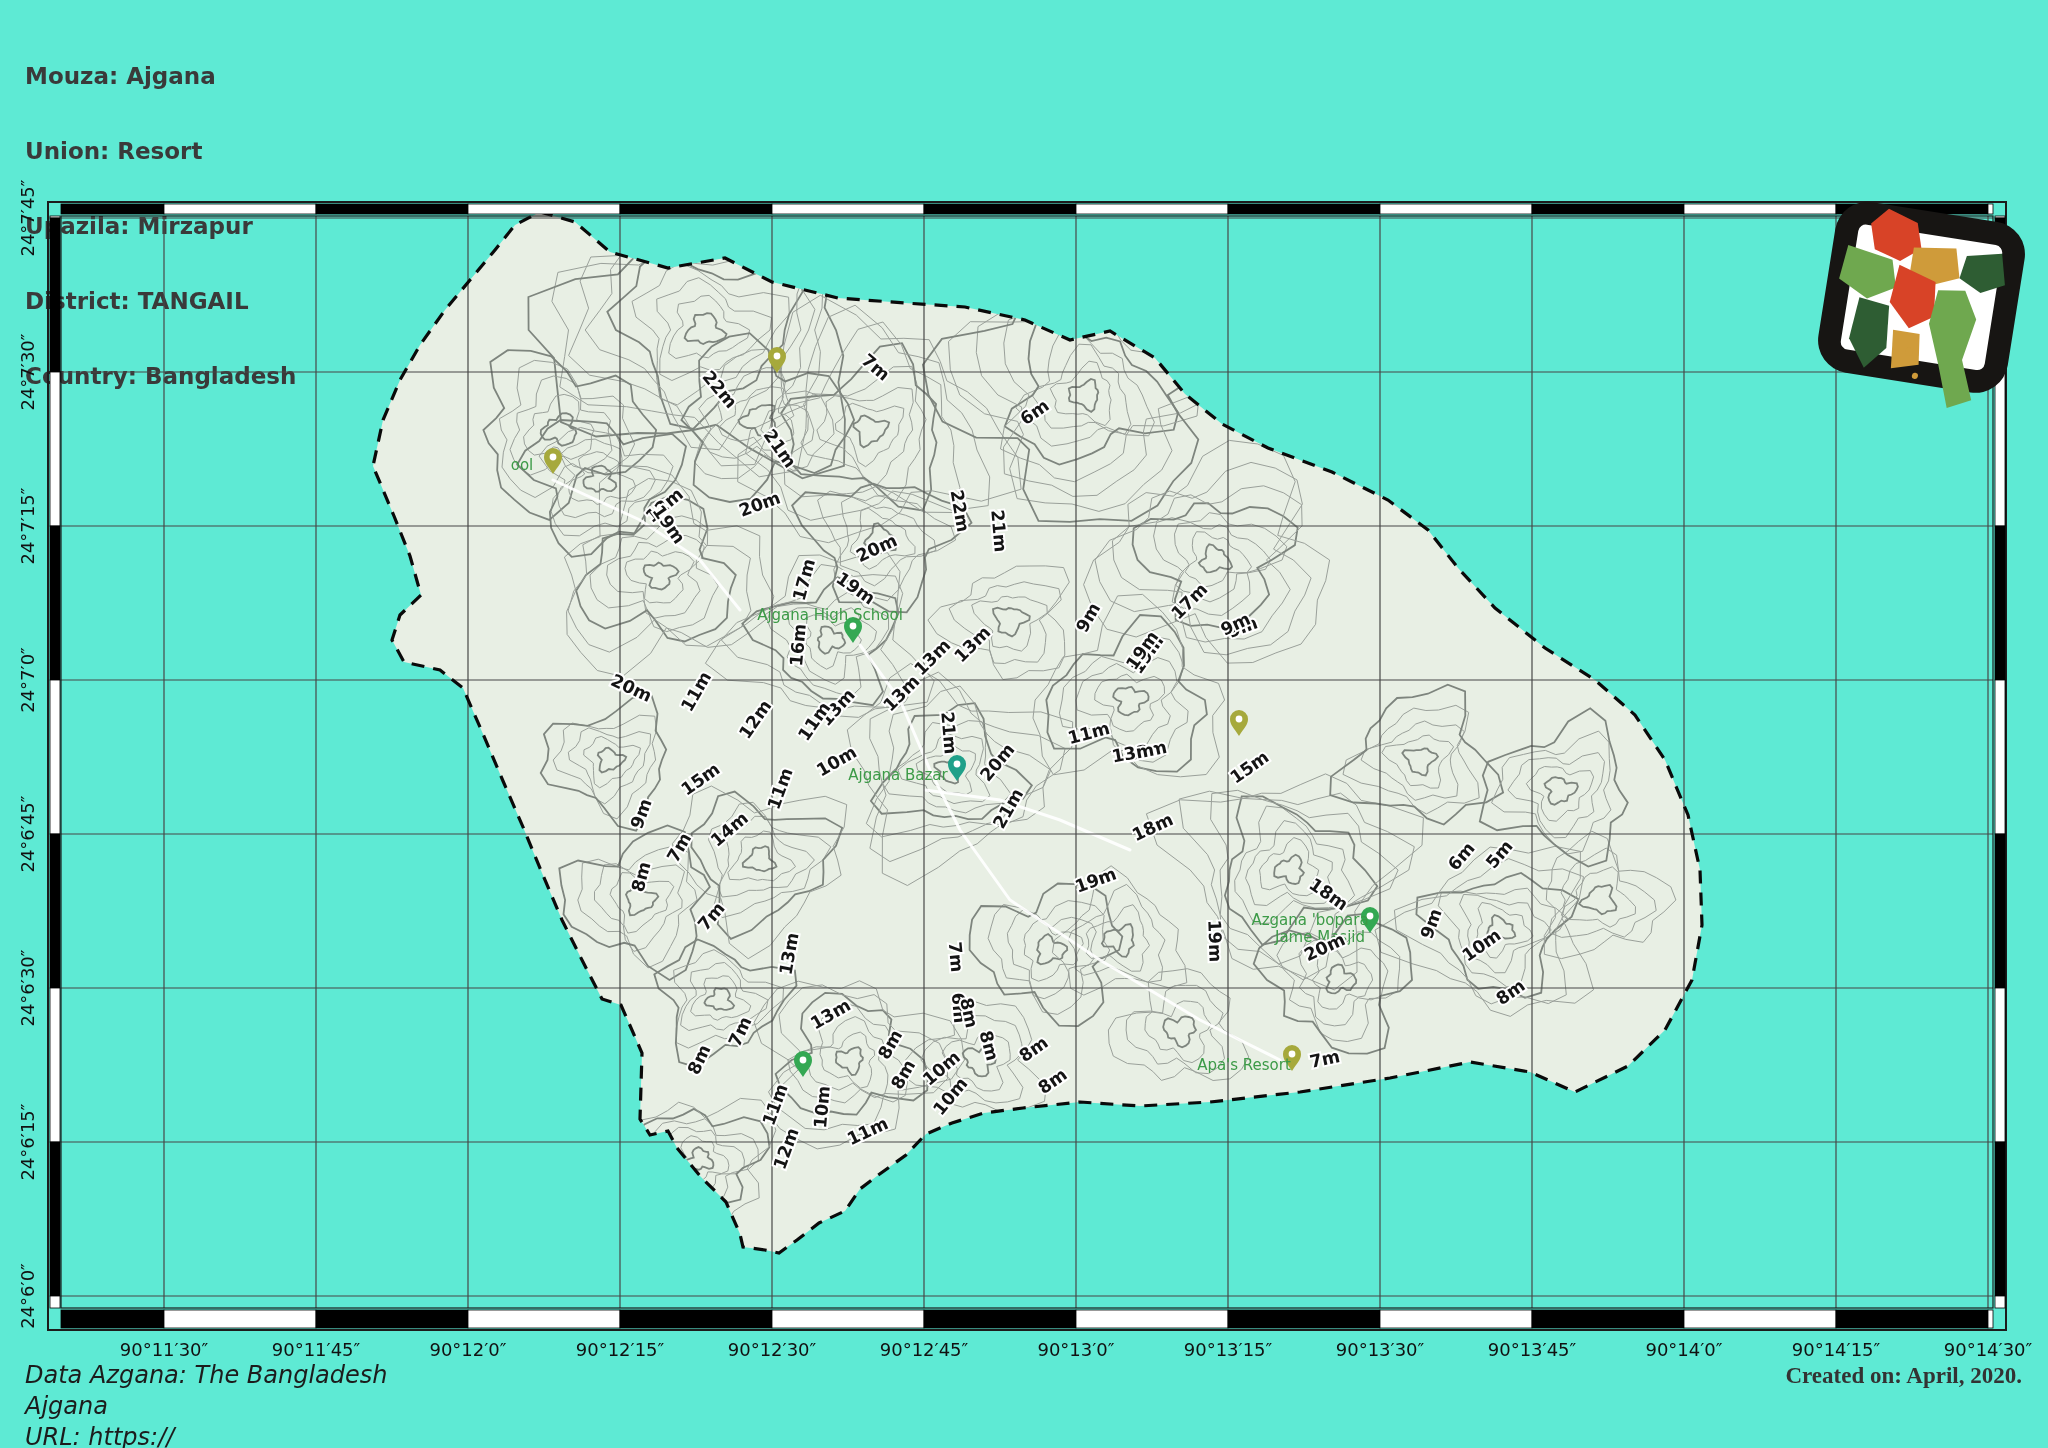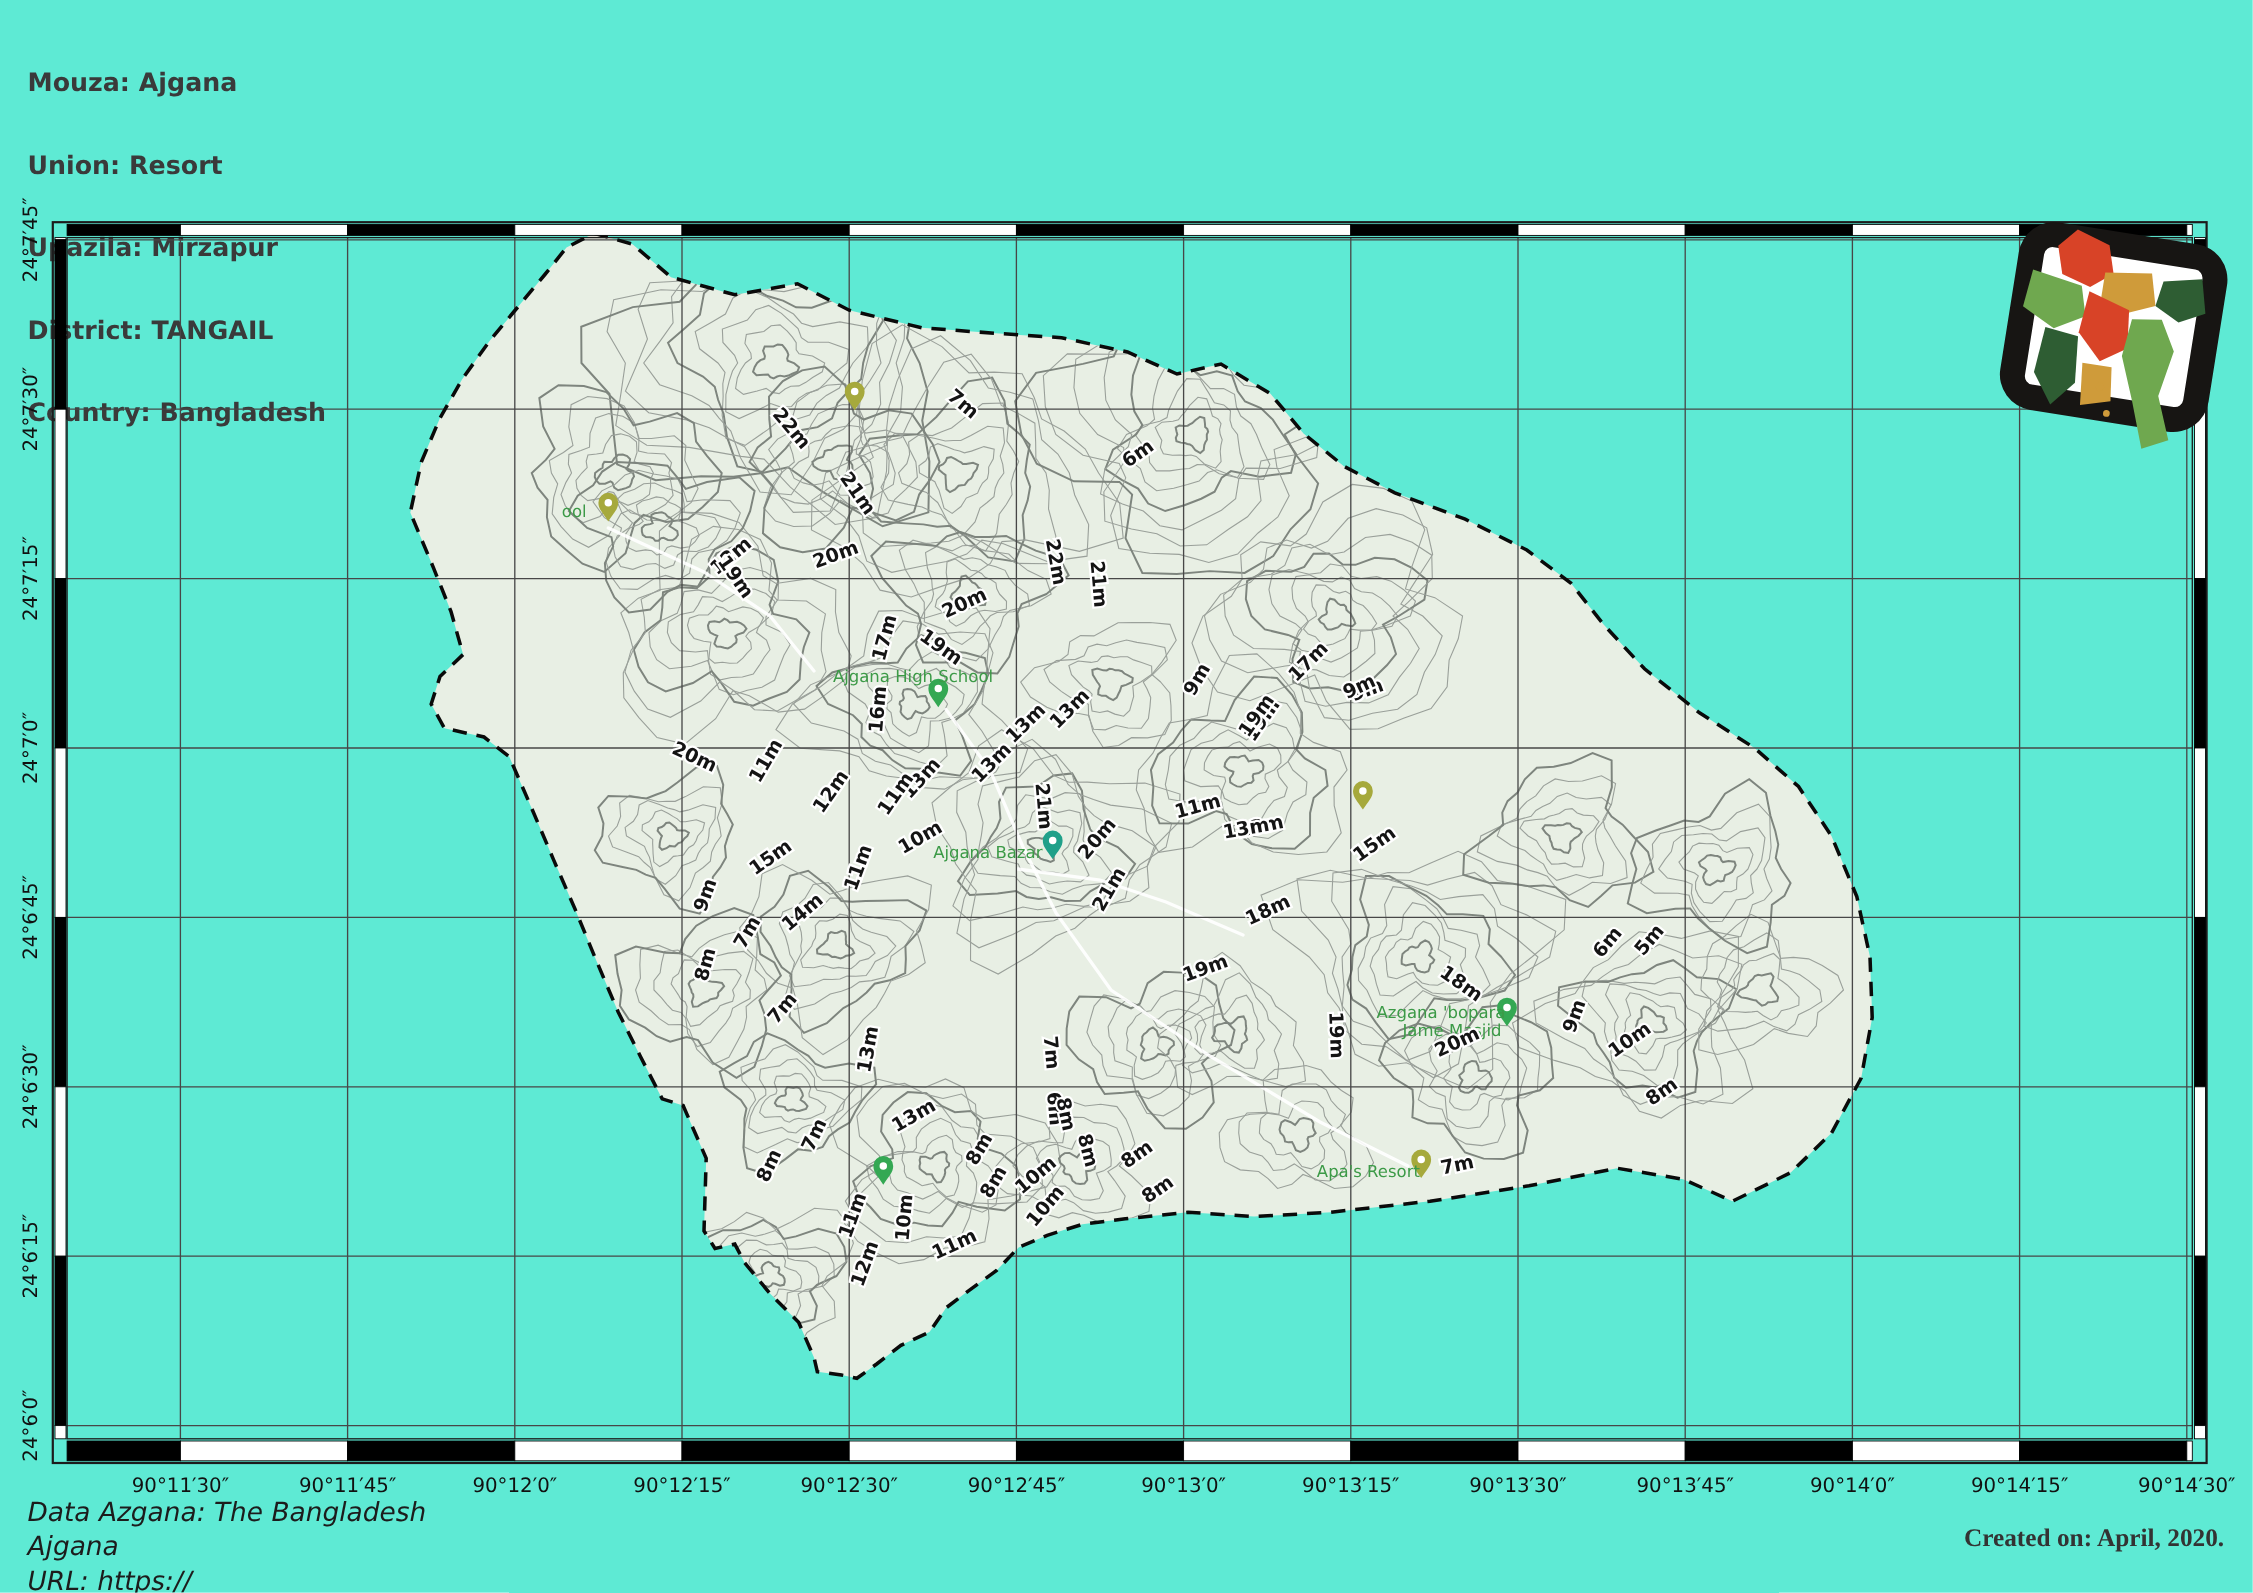--- a/index.html
+++ b/index.html
@@ -4,21 +4,21 @@
 <style>
   html,body{margin:0;padding:0;background:#fff;}
   .screen{position:relative;width:2048px;height:1448px;background:#5eead4;overflow:hidden;
           font-family:"DejaVu Sans","Liberation Sans",sans-serif;}
   .hdr{position:absolute;left:25px;top:14px;color:#3a3a3a;font-weight:bold;
        font-size:23px;line-height:25px;white-space:pre;}
   .ftl{position:absolute;left:25px;top:1360px;color:#1c1c1c;font-style:italic;
        font-size:24px;line-height:31px;}
   .ftr{position:absolute;right:26px;top:1362px;color:#333;text-align:right;
        font-family:"Liberation Serif","DejaVu Serif",serif;font-weight:bold;
-       font-size:23px;line-height:28px;margin-top:22px;}
+       font-size:23px;line-height:28px;}
   #mapsvg{position:absolute;left:0;top:0;}
   #inset{position:absolute;left:1810px;top:200px;}
   .noselect{user-select:none;}
 </style>
 </head>
 <body>
 
 <div class="screen noselect">
 
   <div class="hdr">

